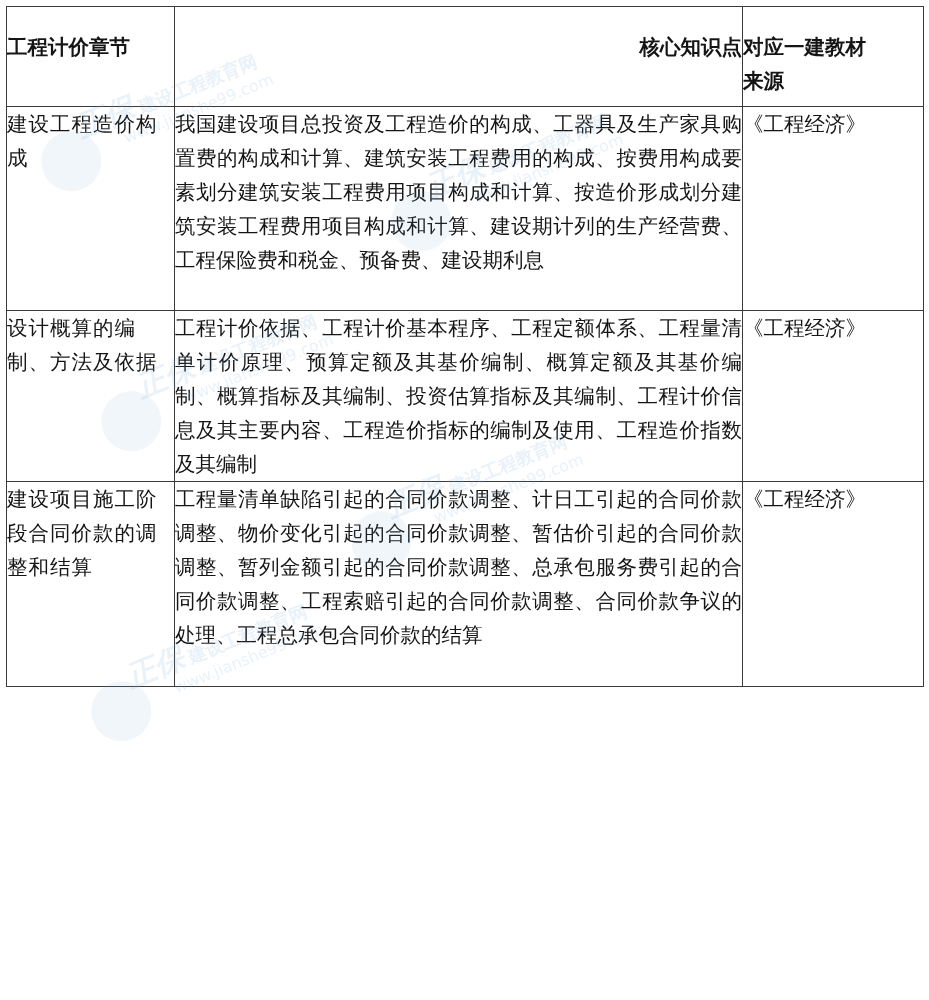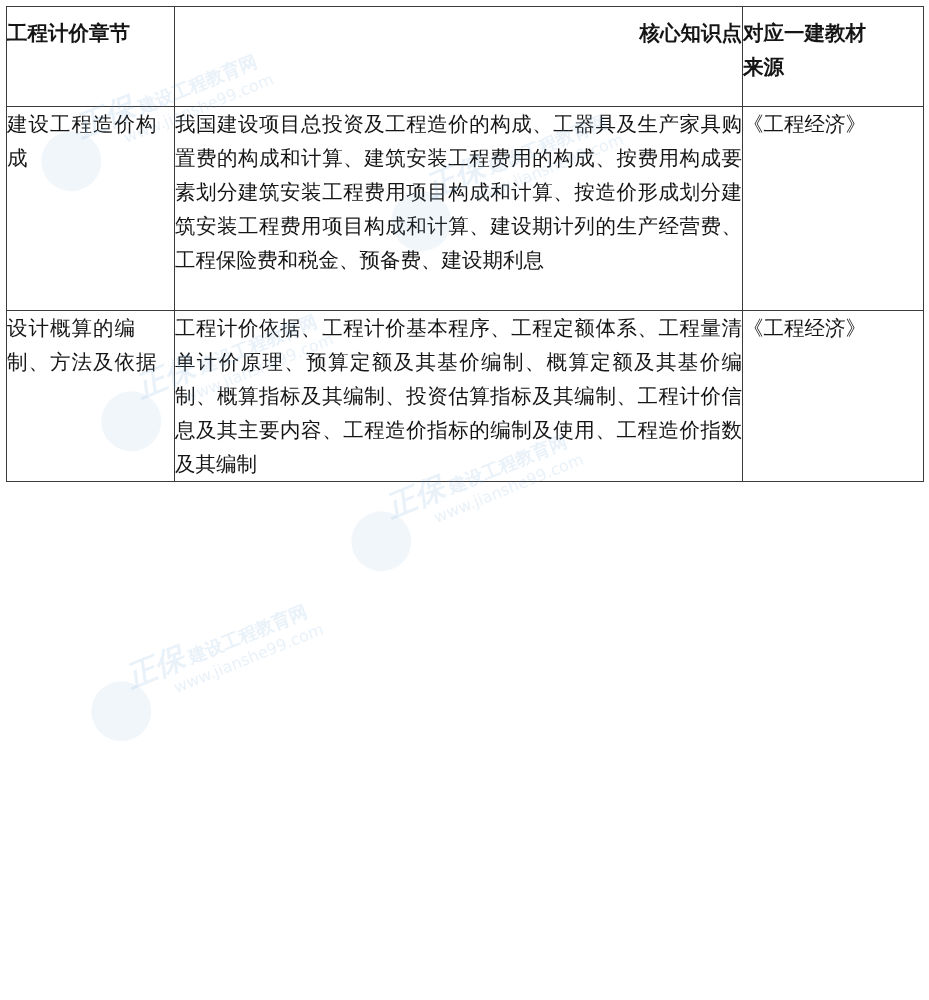--- a/index.html
+++ b/index.html
@@ -33,21 +33,21 @@
   table.syllabus td {
     border: 1.5px solid #3a3a3a;
     vertical-align: top;
     font-size: 20.5px;
     line-height: 34px;
     padding: 0;
   }
   table.syllabus th {
     font-weight: bold;
     height: 100px;
-    padding-top: 9px;
+    padding-top: 23px;
     box-sizing: border-box;
   }
   th.h1 { text-align: left; padding-left: 9px; }
   th.h2 { text-align: right; font-family: Liberation Serif, serif; }
   th.h3 { text-align: left; line-height: 50px; padding-top: 0; }
   th.h3 span { display: block; }
   td.chapter {
     padding: 4px 6px 0 10px;
     letter-spacing: 1px;
   }
@@ -123,20 +123,25 @@
       <tr class="r1">
         <td class="chapter">建设工程造价构成</td>
         <td class="points">我国建设项目总投资及工程造价的构成、工器具及生产家具购置费的构成和计算、建筑安装工程费用的构成、按费用构成要素划分建筑安装工程费用项目构成和计算、按造价形成划分建筑安装工程费用项目构成和计算、建设期计列的生产经营费、工程保险费和税金、预备费、建设期利息</td>
         <td class="source">《工程经济》</td>
       </tr>
       <tr class="r2">
         <td class="chapter">设计概算的编制、方法及依据</td>
         <td class="points">工程计价依据、工程计价基本程序、工程定额体系、工程量清单计价原理、预算定额及其基价编制、概算定额及其基价编制、概算指标及其编制、投资估算指标及其编制、工程计价信息及其主要内容、工程造价指标的编制及使用、工程造价指数及其编制</td>
         <td class="source">《工程经济》</td>
       </tr>
+      <tr class="r5">
+        <td class="chapter">建设项目施工阶段合同价款的调整和结算</td>
+        <td class="points">工程量清单缺陷引起的合同价款调整、计日工引起的合同价款调整、物价变化引起的合同价款调整、暂估价引起的合同价款调整、暂列金额引起的合同价款调整、总承包服务费引起的合同价款调整、工程索赔引起的合同价款调整、合同价款争议的处理、工程总承包合同价款的结算</td>
+        <td class="source">《工程经济》</td>
+      </tr>
     </tbody>
   </table>
 </div>
 
 <div class="watermark" style="left:70px; top:110px;">
   <span class="wm-circle"></span>
   <span class="wm-brand">正保</span>
   <span class="wm-name">建设工程教育网</span>
   <span class="wm-url">www.jianshe99.com</span>
 </div>

